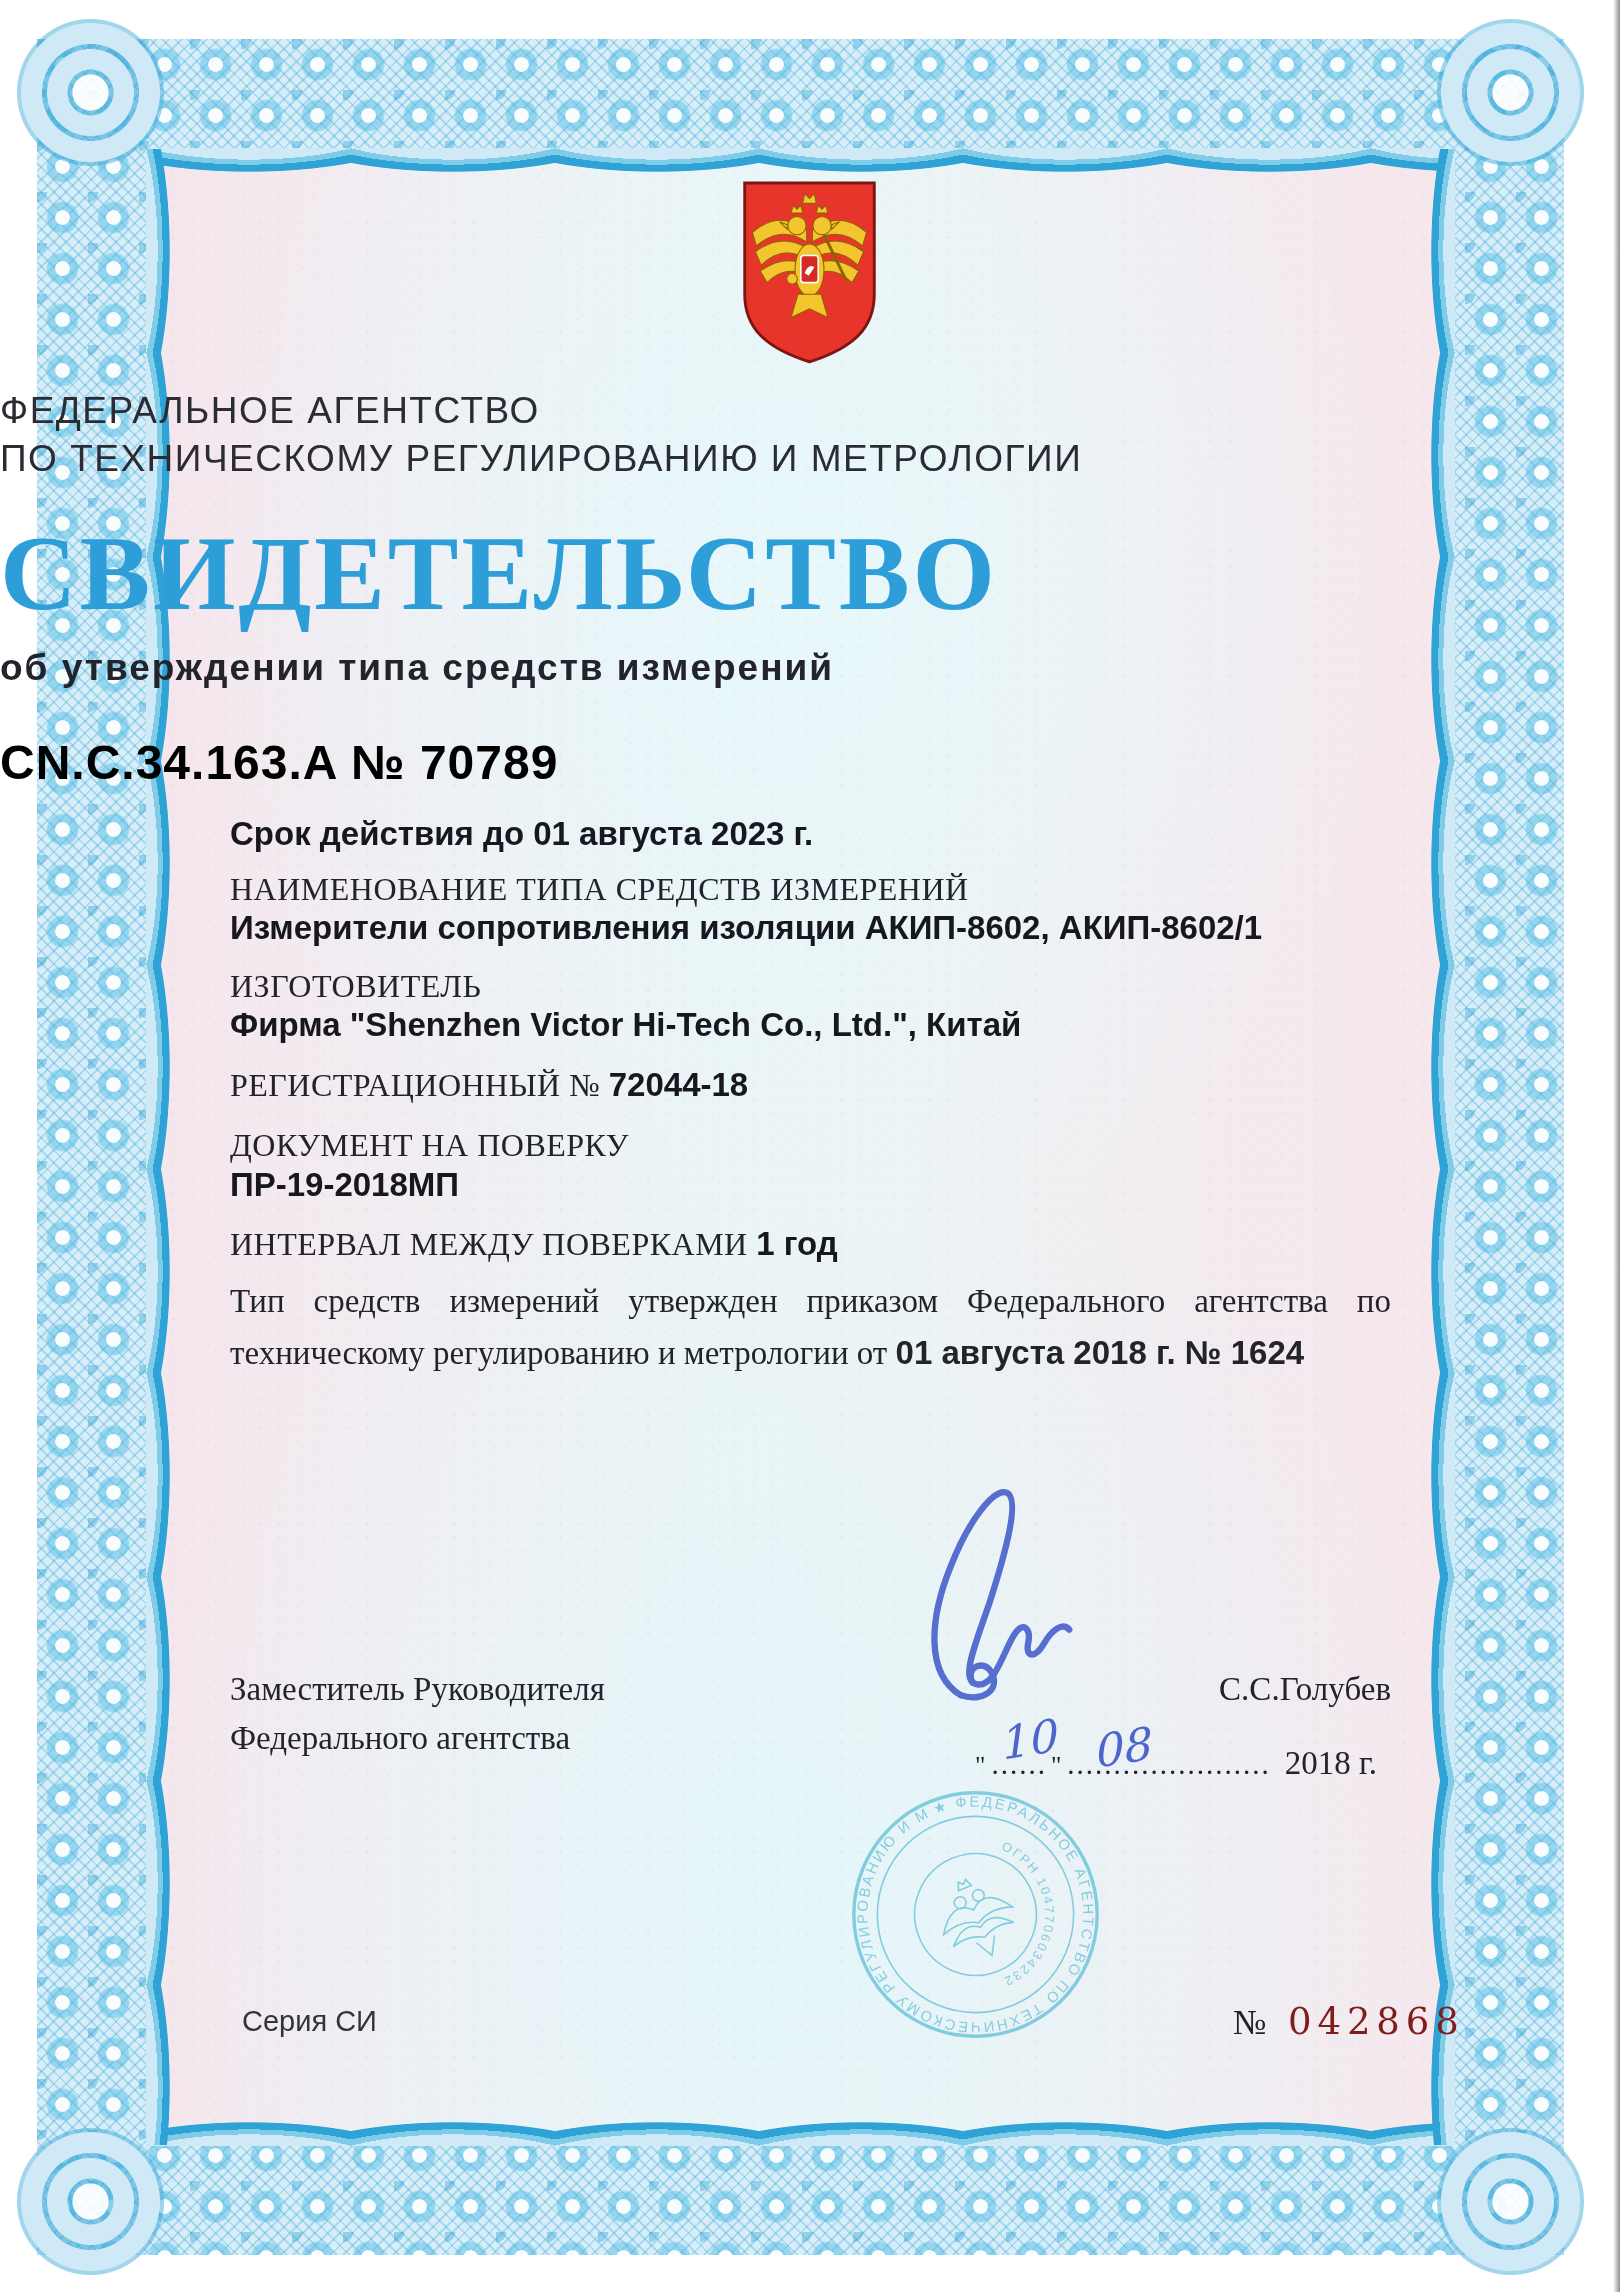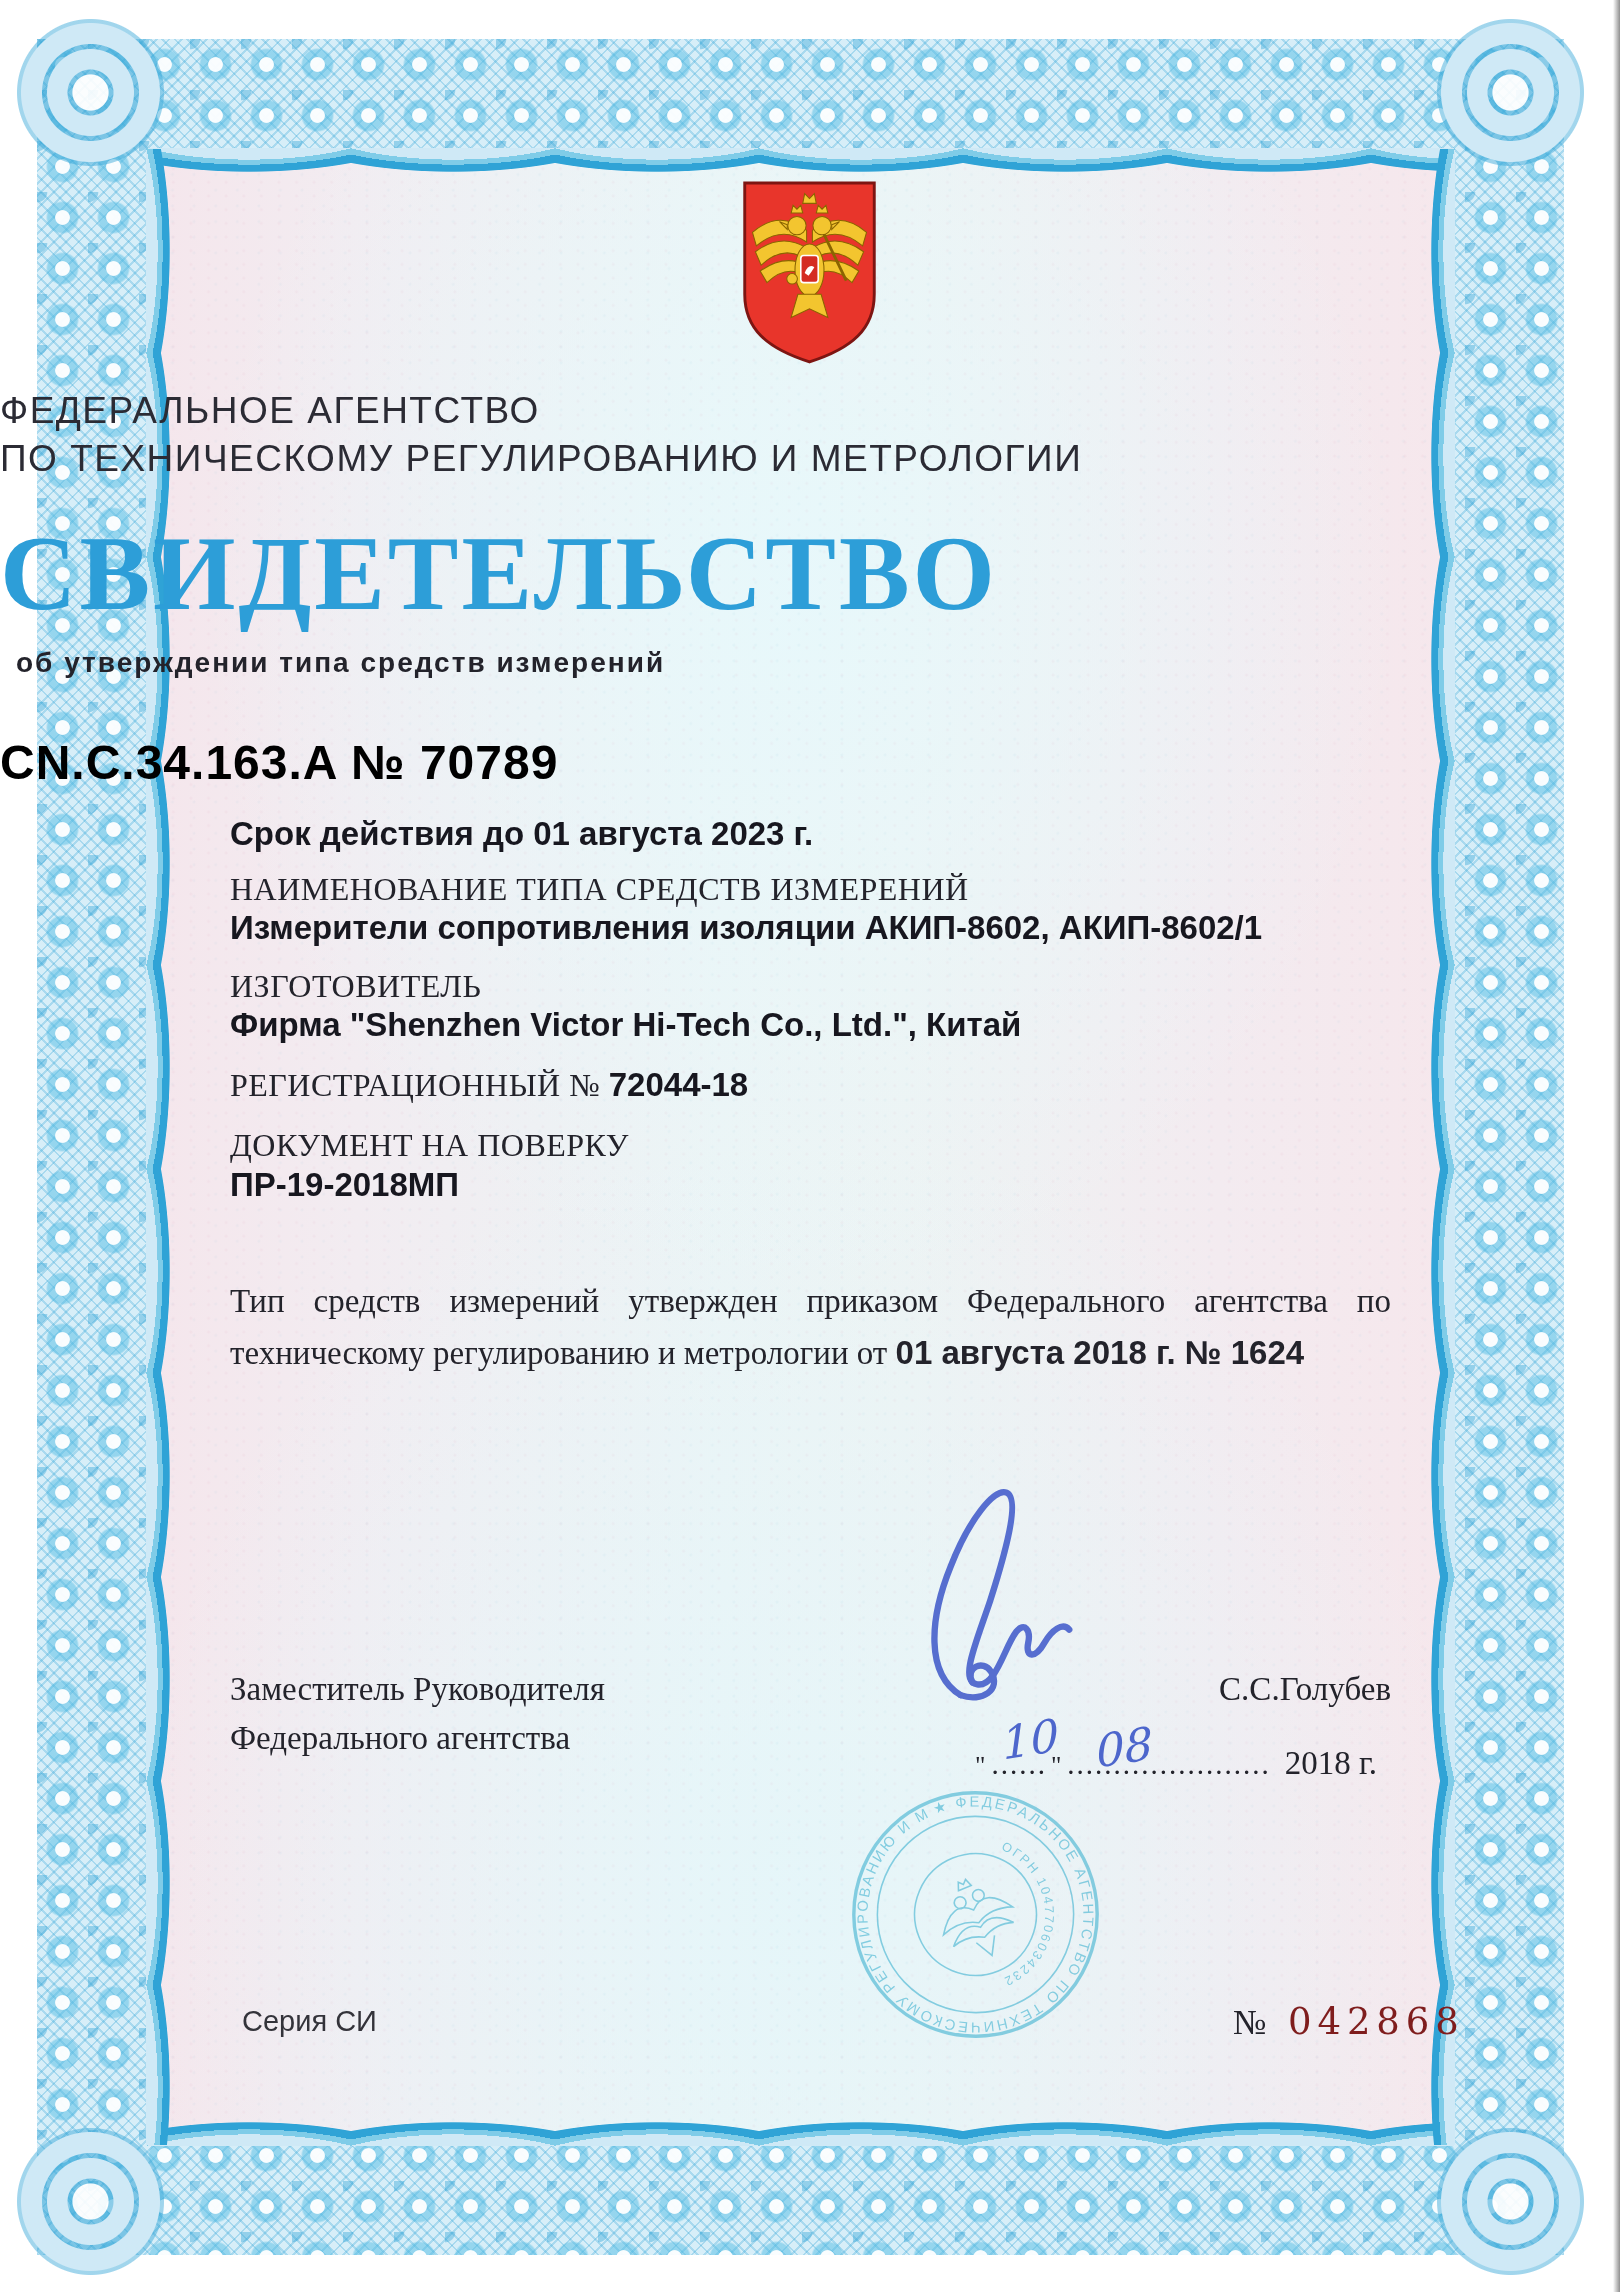--- a/index.html
+++ b/index.html
@@ -46,21 +46,21 @@
   .corner.tl{left:-19.6px;top:-19.6px}.corner.tr{right:-19.6px;top:-19.6px}
   .corner.bl{left:-19.6px;bottom:-19.6px}.corner.br{right:-19.6px;bottom:-19.6px}
   .scan-edge{position:absolute;right:0;top:0;width:6.9px;height:100%;
     background:linear-gradient(90deg,rgba(150,150,150,0),#c2c2c2 55%,#8f8f8f);}
   
   .abs{position:absolute;}
   .ctr{left:0;width:1336px;text-align:left;}
   .sans{font-family:"Liberation Sans",sans-serif;}
   .hdr{font-size:37px;letter-spacing:1.5px;color:#2b2b34;}
   .title{font-size:106px;font-weight:bold;letter-spacing:2.9px;color:#2d9ed8;line-height:1.05;}
-  .subtitle{font-size:28px;font-weight:bold;letter-spacing:2px;color:#23232b;padding-left:16px;}
+  .subtitle{font-size:37px;font-weight:bold;letter-spacing:2px;color:#23232b;}
   .certno{font-size:48px;font-weight:bold;color:#000000;letter-spacing:1px;}
   .val{font-size:33px;font-weight:bold;color:#17171f;}
   .lbl{font-size:32px;color:#23232b;letter-spacing:0.5px;}
   .body{font-size:33px;color:#23232b;}
   .para{left:230px;width:1161px;text-align:justify;line-height:52px;}
   .hand{font-family:"DejaVu Serif",serif;font-style:italic;color:#4d66cc;font-size:45px;
         transform:rotate(-9deg) skewX(-6deg);}
   .dots{font-size:29px;letter-spacing:2px;color:#23232b;}
   .serialnum{font-family:"DejaVu Serif",serif;font-size:37px;letter-spacing:5.9px;color:#7f1d1d;}
   .series{font-size:29px;color:#33333a;}
@@ -127,20 +127,24 @@
   <div class="abs sans val" style="left:230px;top:1006px">Фирма "Shenzhen Victor Hi-Tech Co., Ltd.", Китай</div>
 
   <div class="abs" style="left:230px;top:1066px">
     <span class="lbl">РЕГИСТРАЦИОННЫЙ № </span>
     <span class="sans val">72044-18</span>
   </div>
 
   <div class="abs lbl" style="left:230px;top:1127px">ДОКУМЕНТ НА ПОВЕРКУ</div>
   <div class="abs sans val" style="left:230px;top:1166px">ПР-19-2018МП</div>
 
+  <div class="abs" style="left:230px;top:1225px">
+    <span class="lbl">ИНТЕРВАЛ МЕЖДУ ПОВЕРКАМИ </span>
+    <span class="sans val">1 год</span>
+  </div>
 
   <div class="abs para body" style="top:1275px">
     <span>Тип средств измерений утвержден приказом Федерального агентства по техническому регулированию и метрологии от </span><b class="sans" style="font-size:33px">01 августа 2018 г. № 1624</b>
   </div>
 
   <svg class="abs" style="left:900px;top:1472px" width="225" height="233" viewBox="0 0 230 238">
     <g fill="none" stroke="#4a63cc" stroke-width="6.5" stroke-linecap="round" opacity=".92">
       <path d="M62 228 C26 206 30 150 52 96 C70 50 96 16 109 21 C123 27 108 82 92 132 C78 174 60 214 79 217 C98 220 107 178 119 163 C127 153 134 161 131 175 C128 189 138 192 148 174 C155 162 166 153 173 161"></path>
       <path d="M62 228 C84 236 104 222 93 204 C85 191 66 200 74 215"></path>
     </g>

